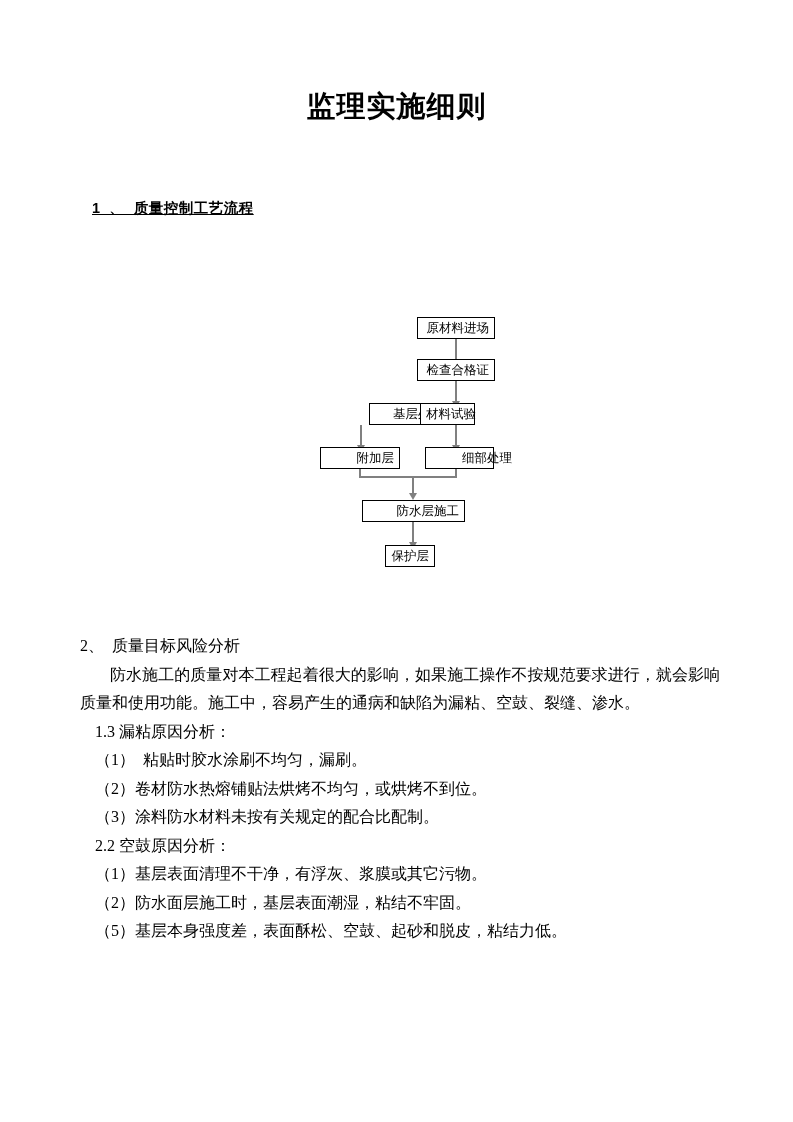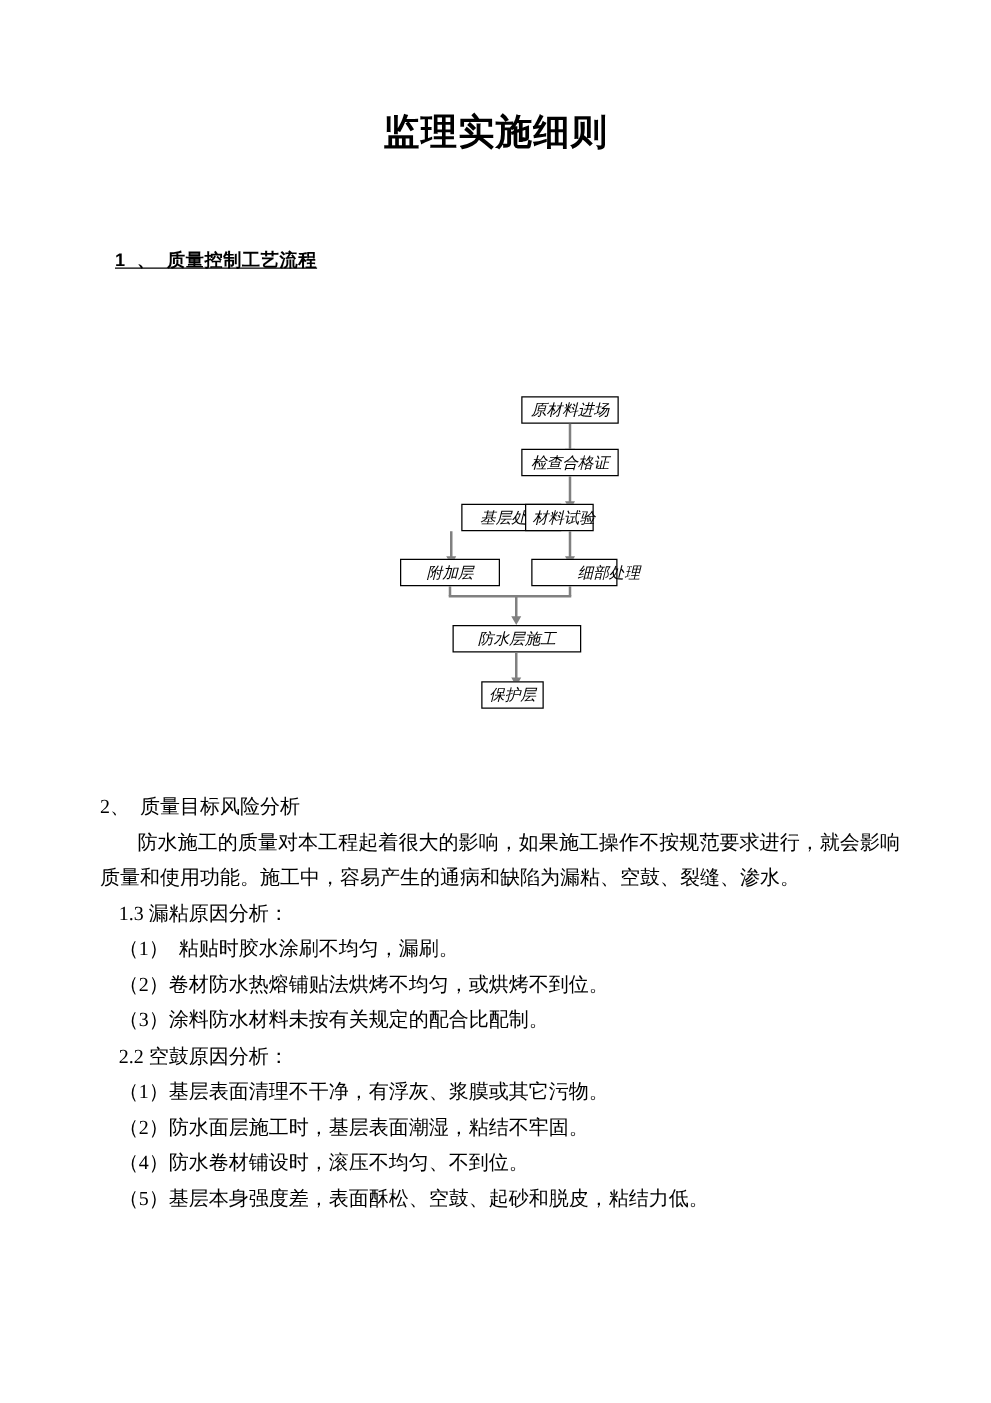--- a/index.html
+++ b/index.html
@@ -55,26 +55,25 @@
     left: 0;
     width: 793px;
     height: 265px;
   }
   .flow-node {
     position: absolute;
     border: 1px solid #000000;
     background: #ffffff;
     font-size: 12.5px;
     line-height: 20px;
-    text-align: center;
+    text-align: right;
     white-space: nowrap;
     box-sizing: border-box;
     padding: 0 5px;
     height: 22px;
-    font-style: italic;
   }
   .conn {
     position: absolute;
     background: #808080;
   }
   .v-line { width: 2px; }
   .h-line { height: 2px; }
   .arrow-head {
     position: absolute;
     width: 0;
@@ -169,18 +168,17 @@
     <div class="para p-sub">1.3 漏粘原因分析：</div>
 
     <div class="para p-item">（1）  粘贴时胶水涂刷不均匀，漏刷。</div>
     <div class="para p-item">（2）卷材防水热熔铺贴法烘烤不均匀，或烘烤不到位。</div>
     <div class="para p-item">（3）涂料防水材料未按有关规定的配合比配制。</div>
 
     <div class="para p-sub">2.2 空鼓原因分析：</div>
 
     <div class="para p-item">（1）基层表面清理不干净，有浮灰、浆膜或其它污物。</div>
     <div class="para p-item">（2）防水面层施工时，基层表面潮湿，粘结不牢固。</div>
-    <div class="para p-item">（4）防水卷材铺设时，滚压不均匀、不到位。</div>
     <div class="para p-item">（5）基层本身强度差，表面酥松、空鼓、起砂和脱皮，粘结力低。</div>
 
   </div>
 
 </div>
 
 </body></html>

